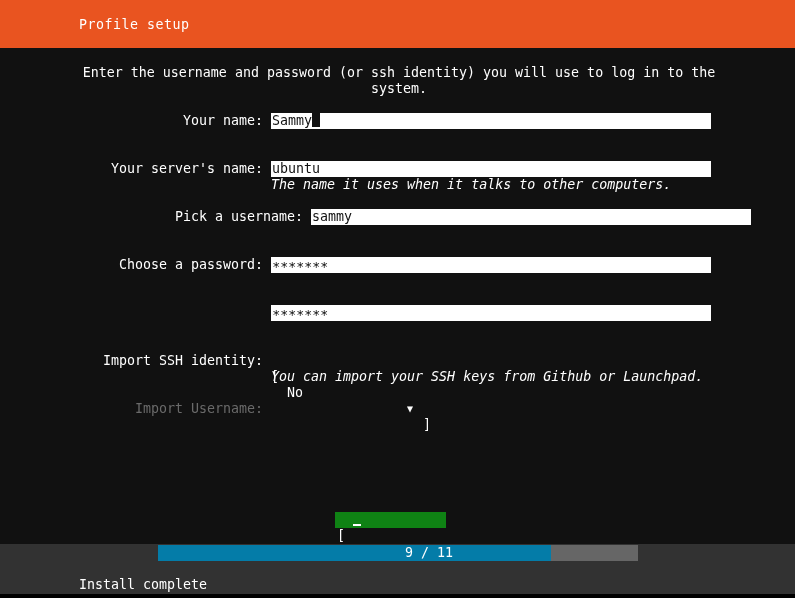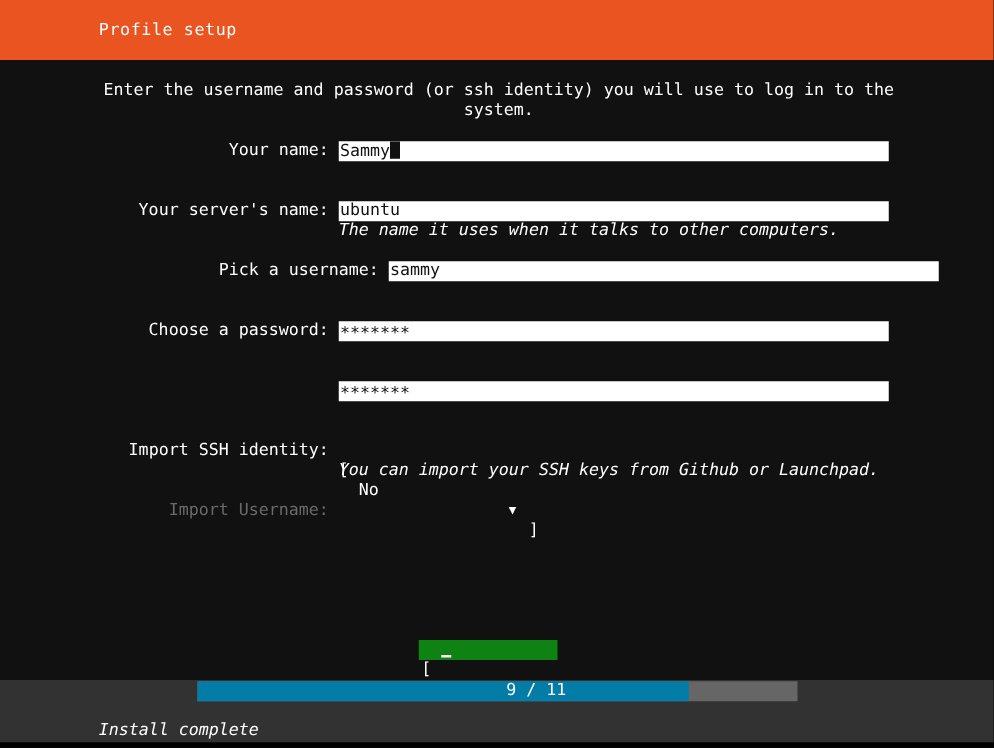--- a/index.html
+++ b/index.html
@@ -180,21 +180,20 @@
     color: #ffffff;
     white-space: pre;
     margin-left: 31px;
   }
   .status-text {
     position: absolute;
     left: 79px;
     top: 577px;
     color: #ffffff;
     white-space: pre;
-    font-style: italic;
   }
   .bottom-black {
     position: absolute;
     left: 0;
     top: 594px;
     width: 795px;
     height: 4px;
     background: #000000;
   }
 </style>

